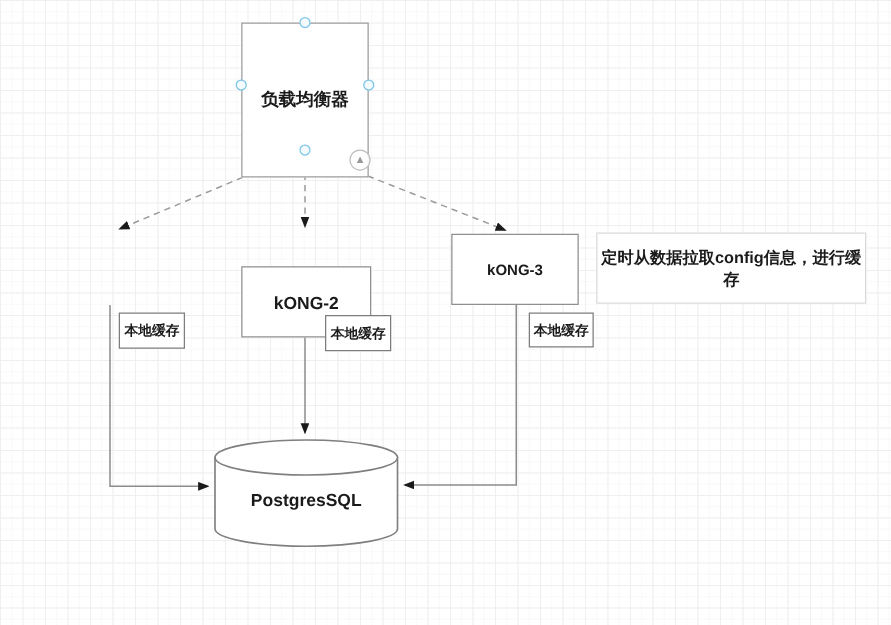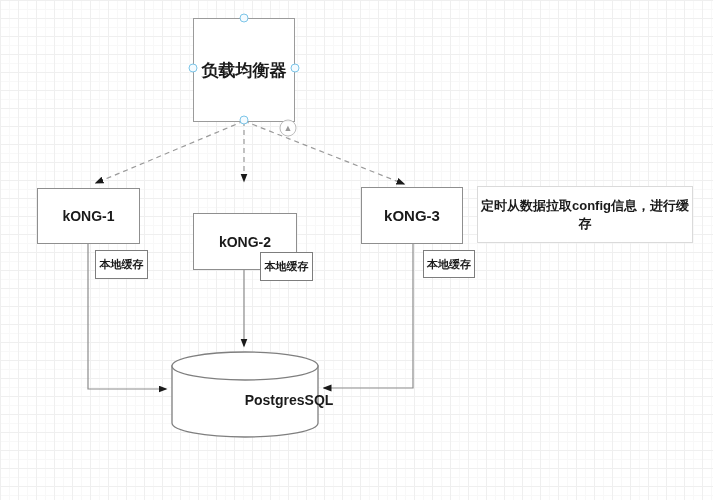--- a/index.html
+++ b/index.html
@@ -34,37 +34,36 @@
     background: #ffffff;
     border: 1px solid #8f8f8f;
     display: flex;
     align-items: center;
     justify-content: center;
     text-align: center;
     font-weight: bold;
     z-index: 2;
   }
 
-  .node-lb      { left: 193px; top: 18px;  width: 102px; height: 104px; font-size: 17px; border-color: #9b9b9b; }
+  .node-lb      { left: 193px; top: 18px;  width: 102px; height: 124px; font-size: 14px; border-color: #9b9b9b; }
   .node-kong1   { left: 37px;  top: 188px; width: 103px; height: 56px;  font-size: 14px; }
   .node-kong2   { left: 193px; top: 187px; width: 104px; height: 57px;  font-size: 14px; margin-top: 26px; }
-  .node-kong3   { left: 361px; top: 187px; width: 102px; height: 57px;  font-size: 15px; }
+  .node-kong3   { left: 361px; top: 187px; width: 102px; height: 57px;  font-size: 12px; }
   .node-cache1  { left: 95px;  top: 250px; width: 53px;  height: 29px;  font-size: 11px; border-color: #7d7d7d; }
   .node-cache2  { left: 260px; top: 252px; width: 53px;  height: 29px;  font-size: 11px; border-color: #7d7d7d; }
   .node-cache3  { left: 423px; top: 250px; width: 52px;  height: 28px;  font-size: 11px; border-color: #7d7d7d; }
   .node-note    { left: 477px; top: 186px; width: 216px; height: 57px;  font-size: 13px; border-color: #dadada; justify-content: center; }
 
   .db-label {
     position: absolute;
     left: 172px; top: 392px; width: 146px;
     text-align: center;
     font-weight: bold;
     font-size: 14px;
     z-index: 2;
-    margin-left: 44px;
   }
 
   .handle {
     position: absolute;
     width: 9px; height: 9px;
     border: 1.5px solid #7cc5e8;
     background: #f4fbff;
     border-radius: 50%;
     transform: translate(-50%, -50%);
     z-index: 3;
@@ -117,23 +116,20 @@
 
   <div class="node node-lb">
     <span>负载均衡器</span>
   </div>
   <div class="handle handle-top"></div>
   <div class="handle handle-left"></div>
   <div class="handle handle-right"></div>
   <div class="handle handle-bottom"></div>
   <div class="shape-badge">▲</div>
 
-  <div class="node node-kong1">
-    <span>kONG-1</span>
-  </div>
   <div class="node node-kong2">
     <span>kONG-2</span>
   </div>
   <div class="node node-kong3">
     <span>kONG-3</span>
   </div>
 
   <div class="node node-cache1">
     <span>本地缓存</span>
   </div>

